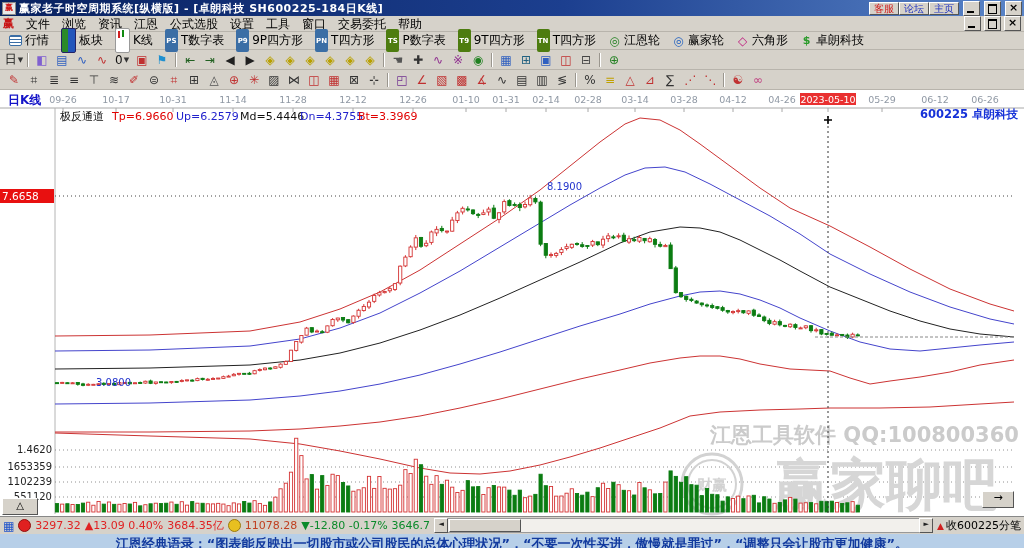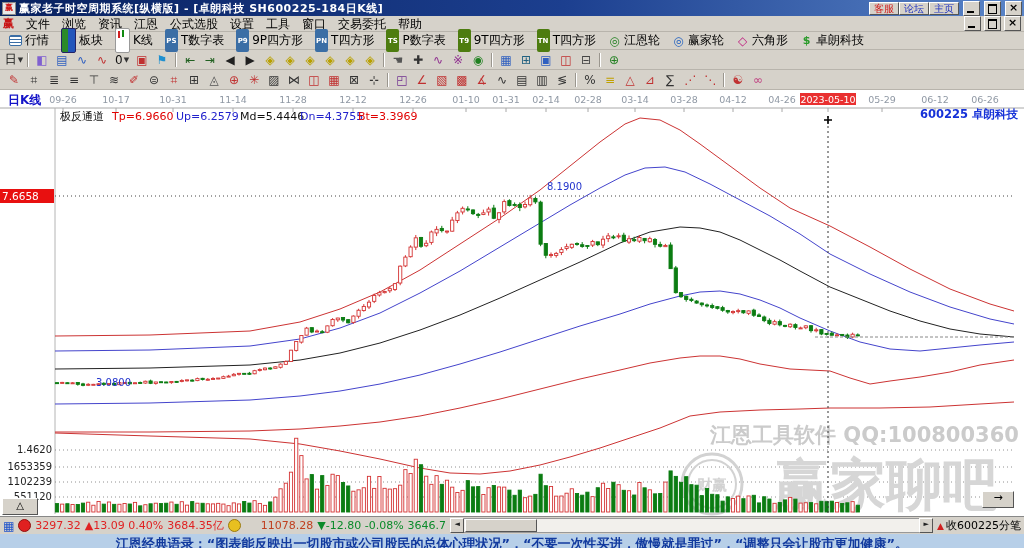--- a/index.html
+++ b/index.html
@@ -48,21 +48,21 @@
   .chart svg{position:absolute;left:0;top:0;}
   .corner-btn{position:absolute;left:2px;top:408px;width:34px;height:15px;background:#d6d2ca;border:1px solid;border-color:#fff #555 #555 #fff;font-size:10px;line-height:13px;text-align:center;cursor:pointer;}
   .pan-btn{position:absolute;left:982px;top:401px;width:30px;height:15px;background:#d6d2ca;border:1px solid;border-color:#fff #555 #555 #fff;font-size:11px;line-height:12px;text-align:center;cursor:pointer;}
 
   
   .statusbar{height:17px;display:flex;align-items:center;padding:0 3px;gap:4px;font-size:11px;white-space:nowrap;}
   .ico-grid{color:#2255cc;font-size:12px;line-height:12px;}
   .ico-circle{width:11px;height:11px;border-radius:50%;display:inline-block;}
   .ico-circle.red{background:#e02020;border:1px solid #901010;}
   .ico-circle.yel{background:#e8c020;border:1px solid #9a7a10;}
-  .t-red{color:#e02222;} .t-green{color:#0a8a2a;} .t-darkred{color:#c04020;margin-left:16px;}
+  .t-red{color:#e02222;} .t-green{color:#0a8a2a;} .t-darkred{color:#c04020;}
   .sb-scroll{flex:1;display:flex;align-items:center;height:13px;}
   .sb-btn{width:12px;height:13px;background:#d6d2ca;border:1px solid;border-color:#fff #555 #555 #fff;font-size:7px;line-height:11px;text-align:center;cursor:pointer;color:#222;}
   .sb-track{flex:1;height:13px;background:#f2f0ec;border:1px solid #999;border-right:none;border-left:none;position:relative;}
   .sb-thumb{position:absolute;left:1px;top:0;width:70px;height:11px;background:#d6d2ca;border:1px solid;border-color:#fff #555 #555 #fff;cursor:grab;}
   .ticker{display:flex;align-items:center;gap:2px;}
   .ticker-ico{color:#d02020;font-size:9px;}
 
   
   .quotebar{height:19px;background:#b7cfe8;display:flex;align-items:center;justify-content:center;font-size:13px;font-weight:bold;color:#123a9e;white-space:nowrap;overflow:hidden;}
 </style>
@@ -938,21 +938,21 @@
   </div>
 
   <div class="statusbar">
     <span class="ico-grid">▦</span>
     <span class="ico-circle red"></span>
     <span class="t-red">3297.32</span>
     <span class="t-red">▲13.09 0.40%</span>
     <span class="t-red">3684.35亿</span>
     <span class="ico-circle yel"></span>
     <span class="t-darkred">11078.28</span>
-    <span class="t-green">▼-12.80 -0.08%</span>
+    <span class="t-green">▼-12.80 -0.17%</span>
     <span class="t-green">3646.7</span>
     <span class="sb-scroll">
       <span class="sb-btn">◄</span>
       <span class="sb-track">
           <span class="sb-thumb"></span>
         </span>
       <span class="sb-btn">►</span>
     </span>
     <span class="ticker">
       <span class="ticker-ico">▲</span>

